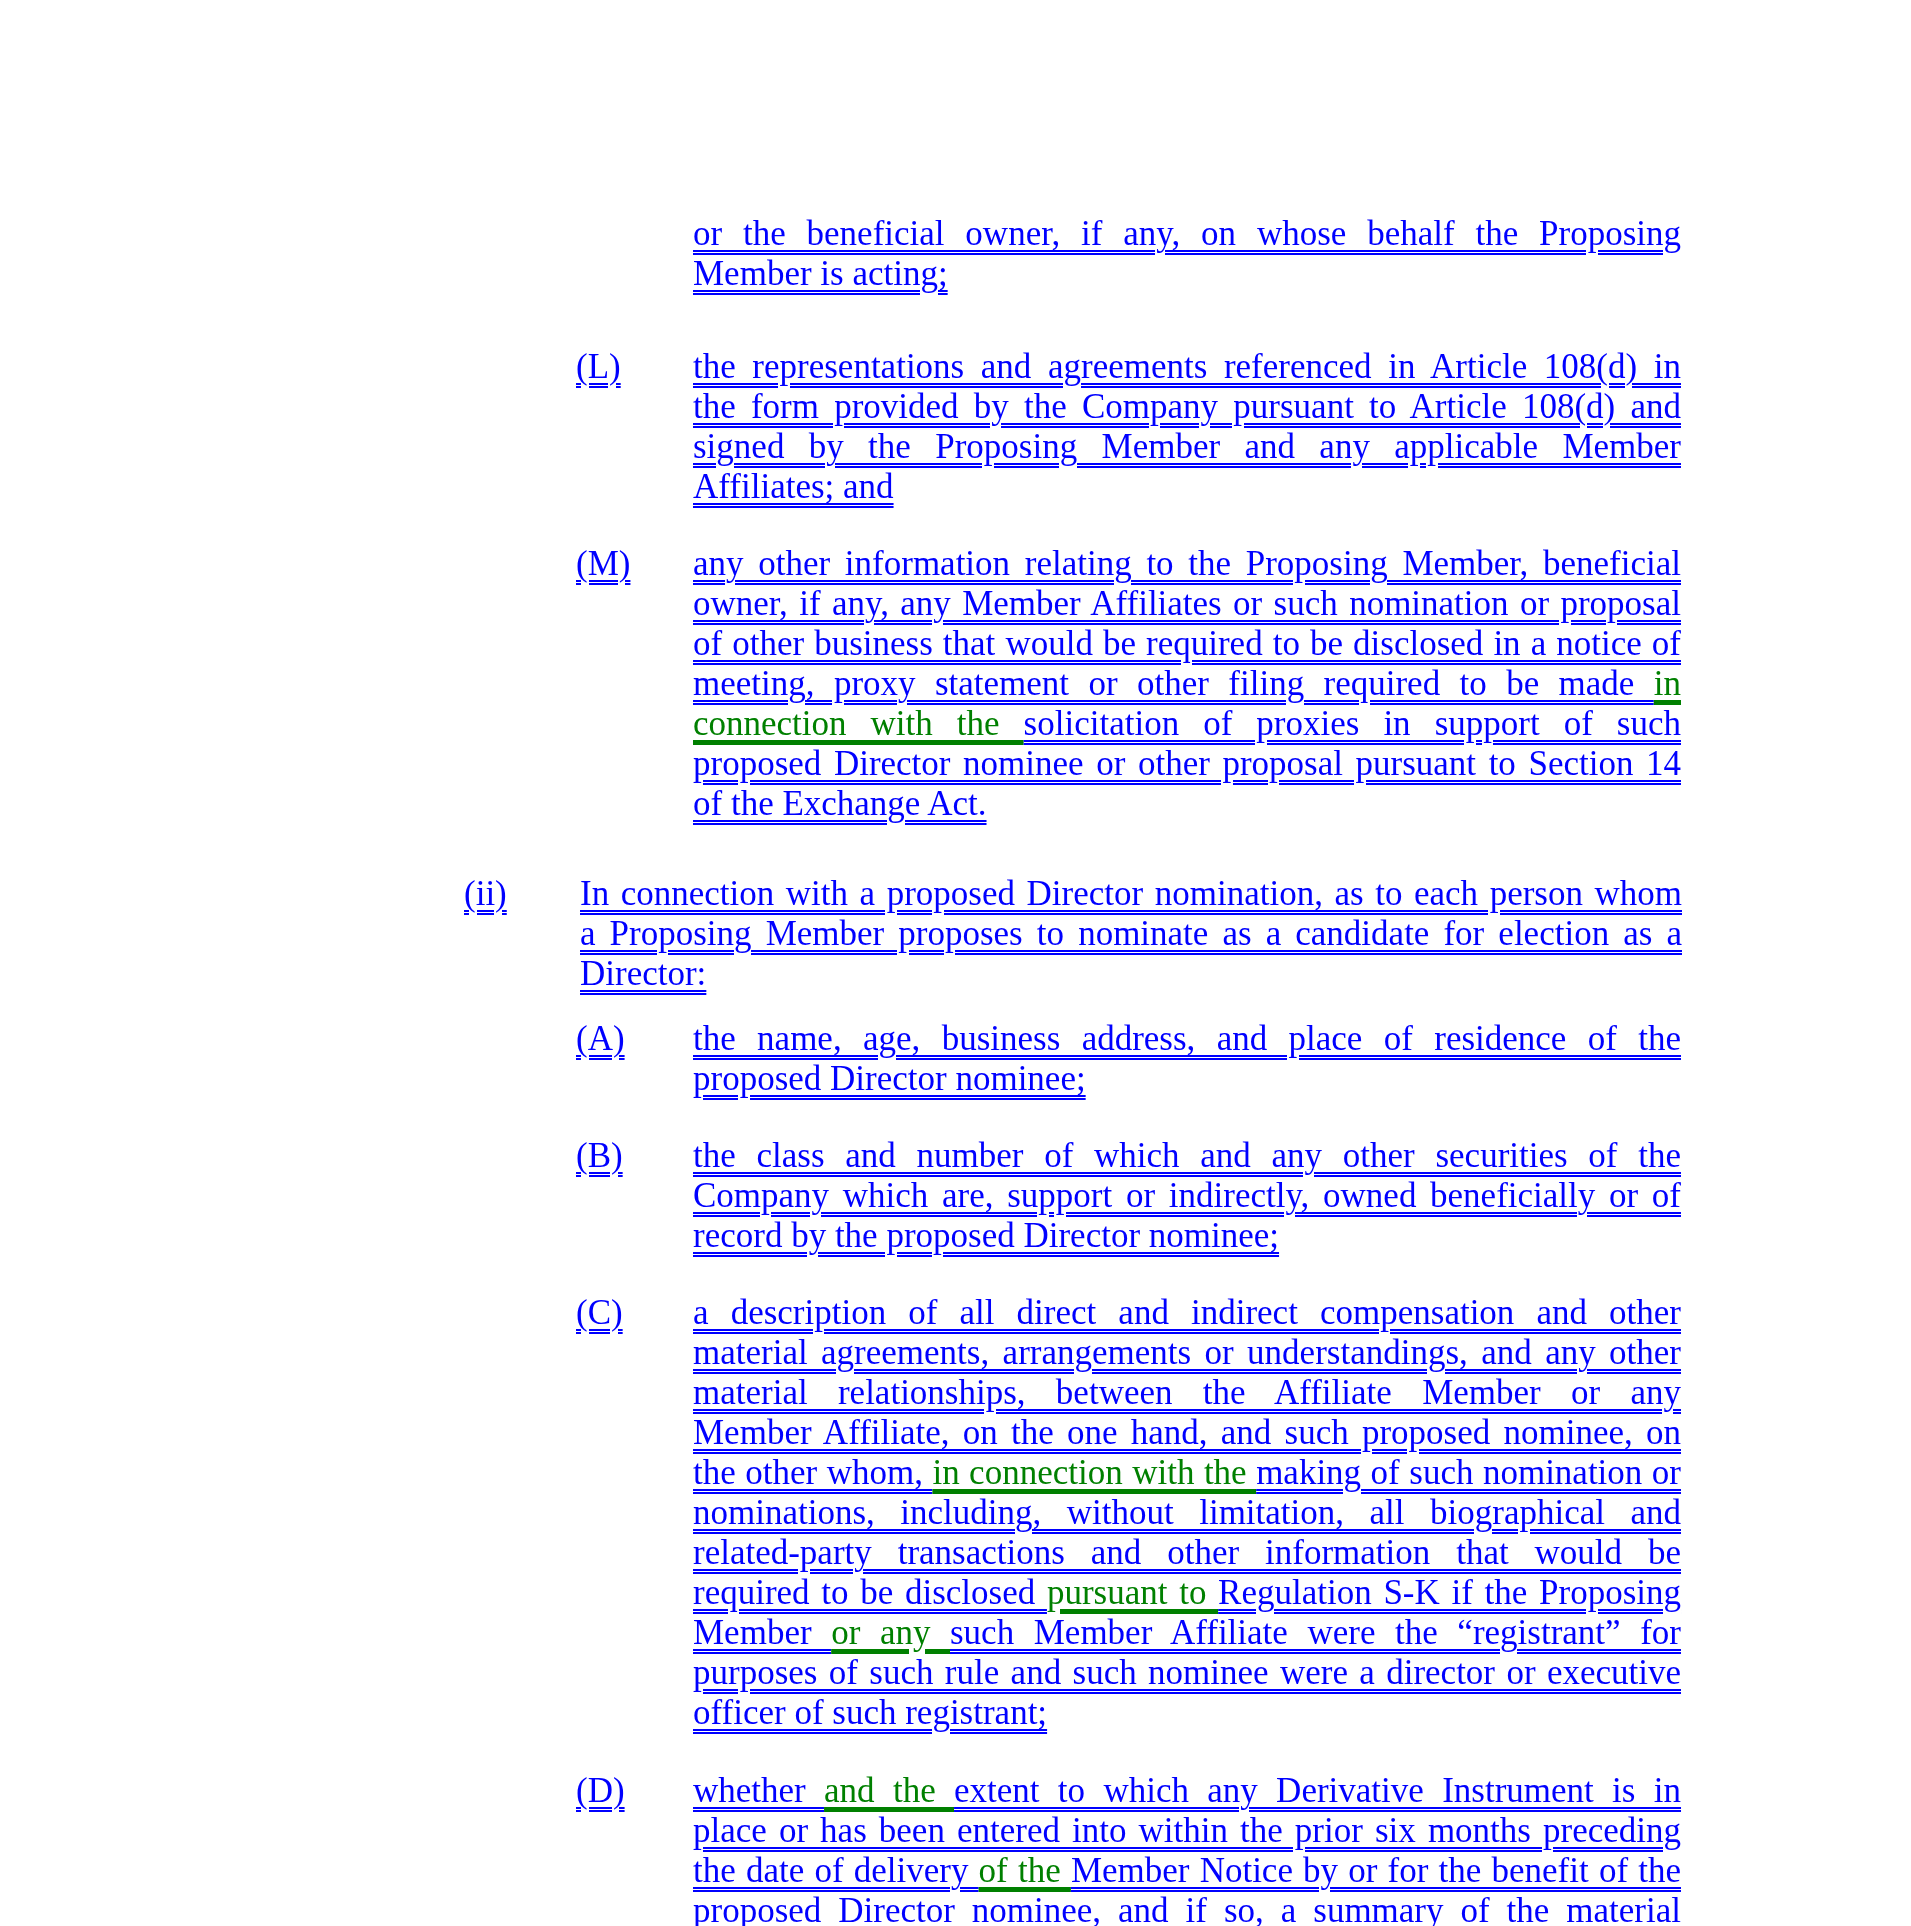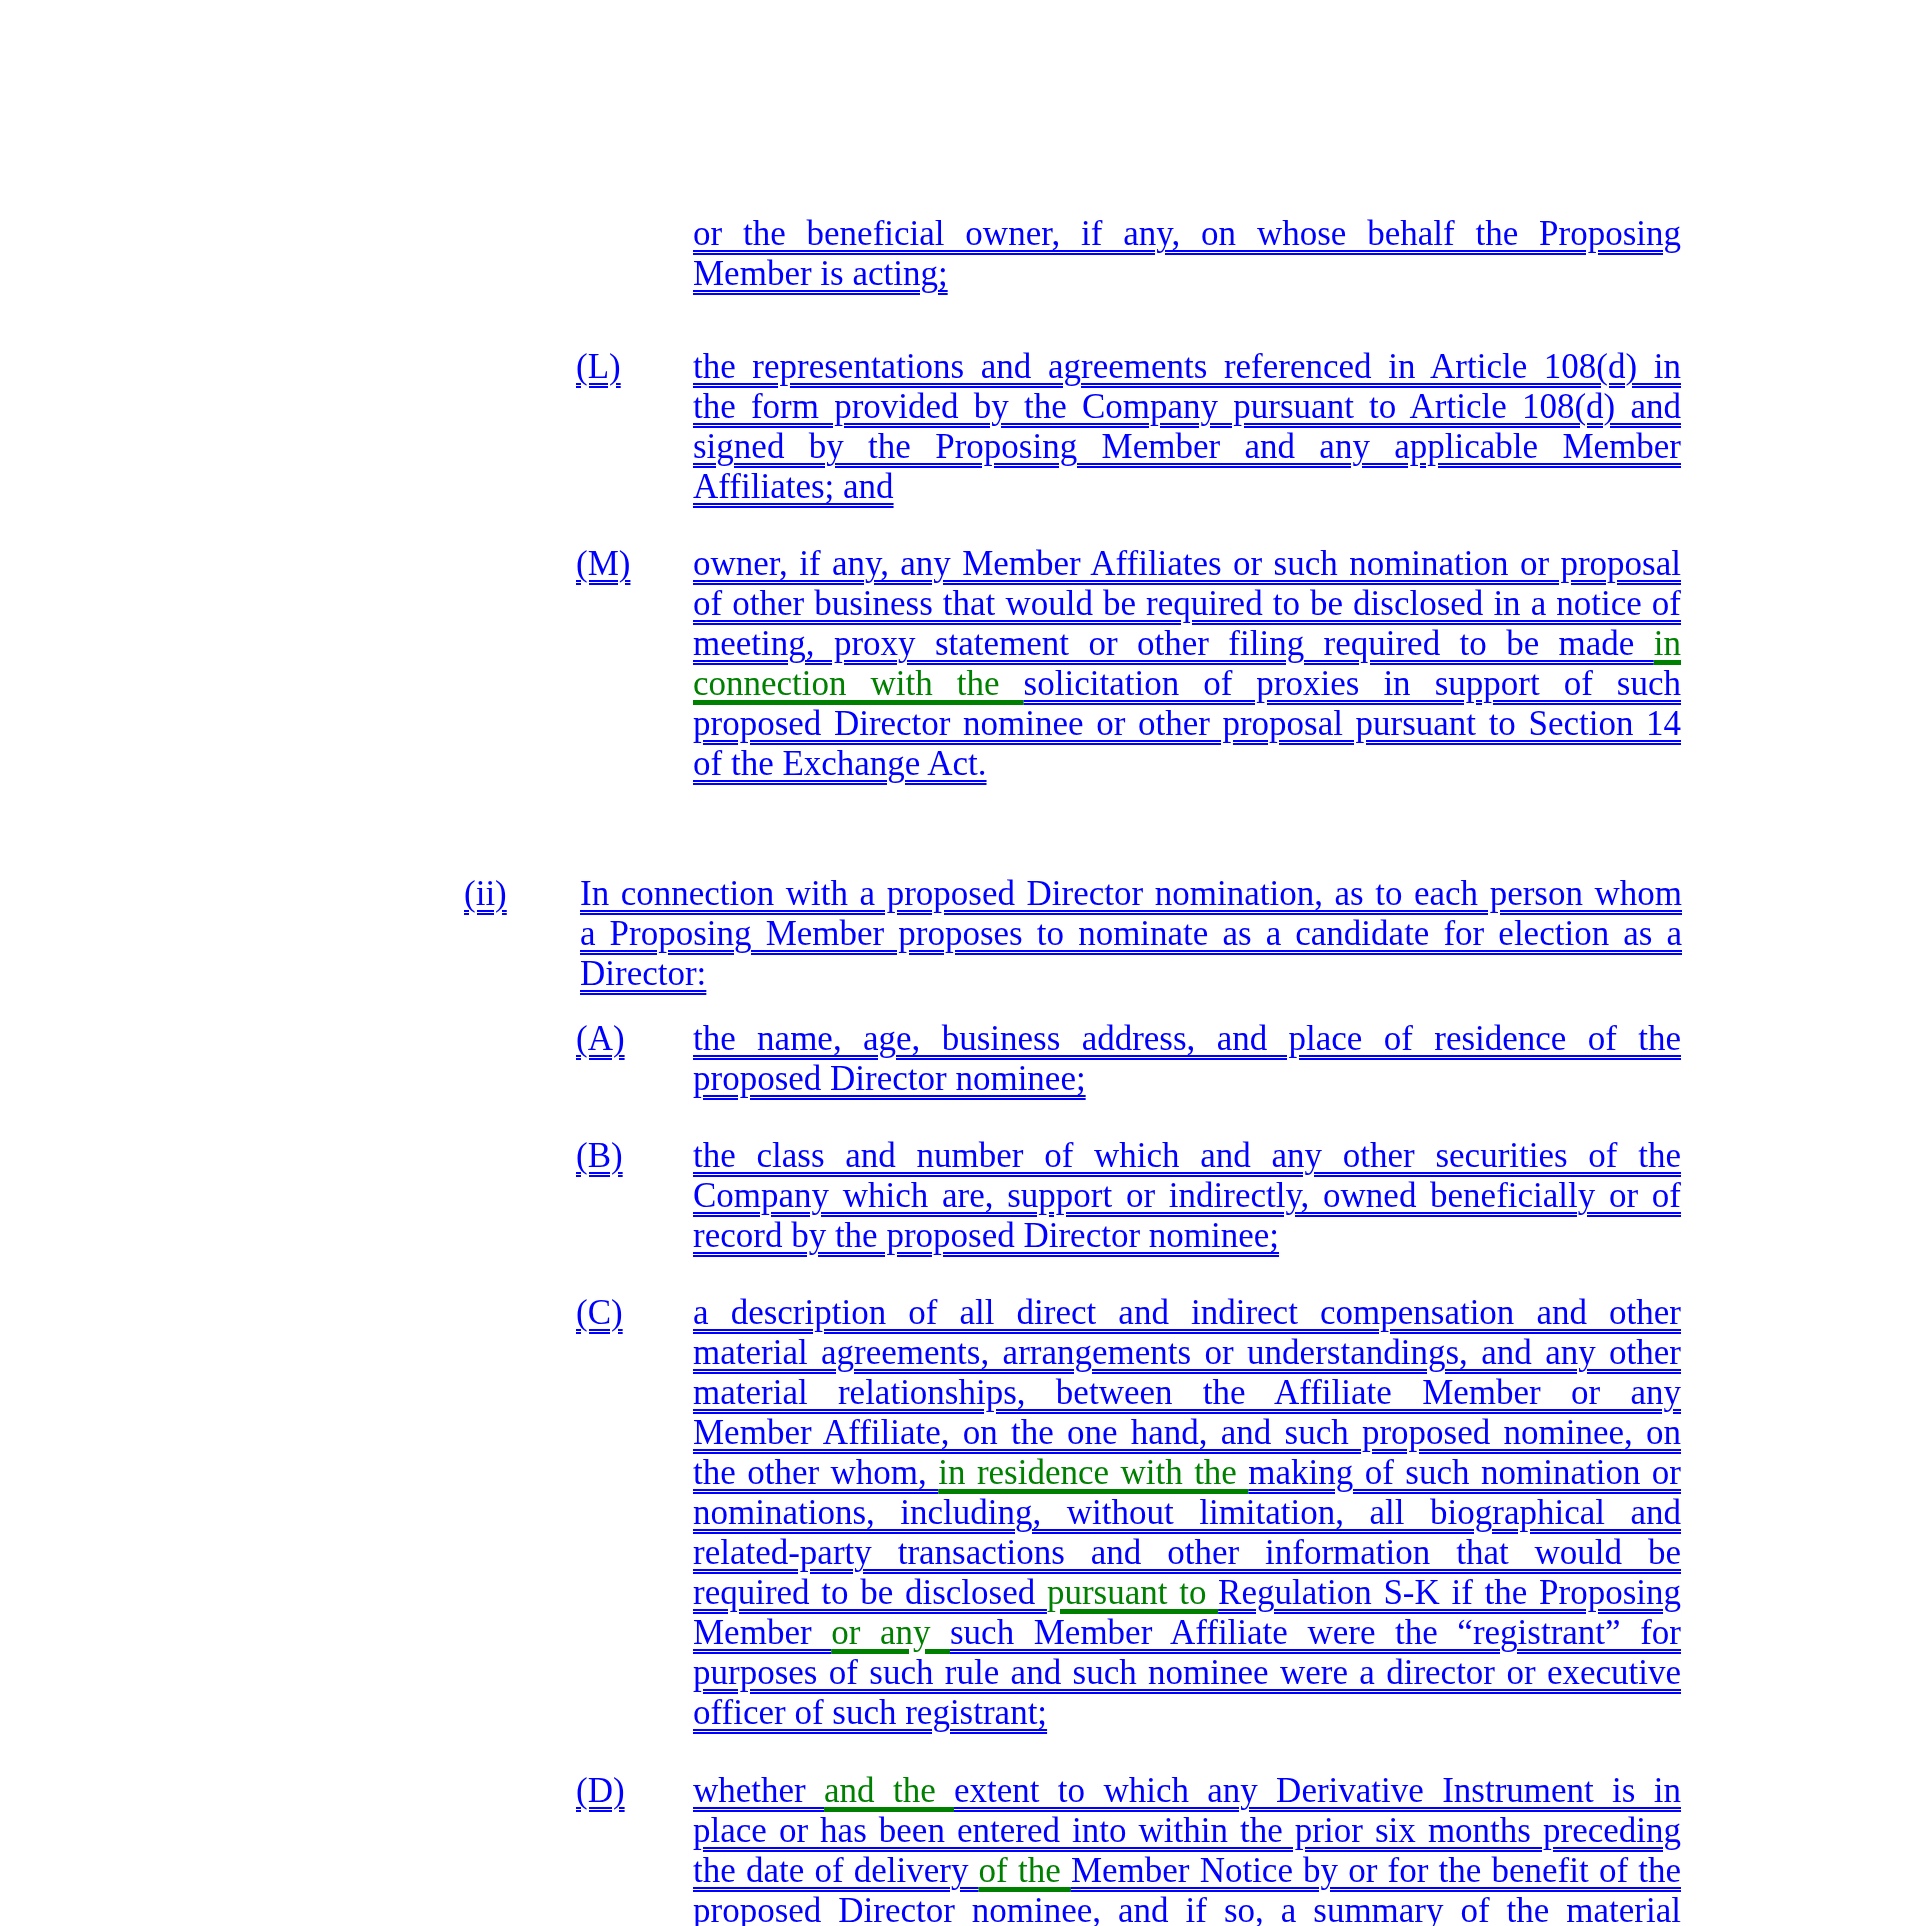--- a/index.html
+++ b/index.html
@@ -59,20 +59,21 @@
       </div>
       <div class="para" style="top: 347px; left: 693px; width: 988px;">
         <div class="label" style="left: -117px;"><span class="s-b">(L)</span></div>
         <div class="ln"><span class="s-b">the representations and agreements referenced in Article 108(d) in</span></div>
         <div class="ln"><span class="s-b">the form provided by the Company pursuant to Article 108(d) and</span></div>
         <div class="ln"><span class="s-b">signed by the Proposing Member and any applicable Member</span></div>
         <div class="ln last"><span class="s-b">Affiliates; and</span></div>
       </div>
       <div class="para" style="top: 544px; left: 693px; width: 988px;">
         <div class="label" style="left: -117px;"><span class="s-b">(M)</span></div>
+        <div class="ln"><span class="s-b">any other information relating to the Proposing Member, beneficial</span></div>
         <div class="ln"><span class="s-b">owner, if any, any Member Affiliates or such nomination or proposal</span></div>
         <div class="ln"><span class="s-b">of other business that would be required to be disclosed in a notice of</span></div>
         <div class="ln"><span class="s-b">meeting, proxy statement or other filing required to be made </span><span class="s-g">in</span></div>
         <div class="ln"><span class="s-g">connection with the </span><span class="s-b">solicitation of proxies in support of such</span></div>
         <div class="ln"><span class="s-b">proposed Director nominee or other proposal pursuant to Section 14</span></div>
         <div class="ln last"><span class="s-b">of the Exchange Act.</span></div>
       </div>
       <div class="para" style="top: 862px; left: 580px; width: 1102px; margin-top: 12px;">
         <div class="label" style="left: -116px;"><span class="s-b">(ii)</span></div>
         <div class="ln"><span class="s-b">In connection with a proposed Director nomination, as to each person whom</span></div>
@@ -89,21 +90,21 @@
         <div class="ln"><span class="s-b">the class and number of which and any other securities of the</span></div>
         <div class="ln"><span class="s-b">Company which are, support or indirectly, owned beneficially or of</span></div>
         <div class="ln last"><span class="s-b">record by the proposed Director nominee;</span></div>
       </div>
       <div class="para" style="top: 1293px; left: 693px; width: 988px;">
         <div class="label" style="left: -117px;"><span class="s-b">(C)</span></div>
         <div class="ln"><span class="s-b">a description of all direct and indirect compensation and other</span></div>
         <div class="ln"><span class="s-b">material agreements, arrangements or understandings, and any other</span></div>
         <div class="ln"><span class="s-b">material relationships, between the Affiliate Member or any</span></div>
         <div class="ln"><span class="s-b">Member Affiliate, on the one hand, and such proposed nominee, on</span></div>
-        <div class="ln"><span class="s-b">the other whom, </span><span class="s-g">in residence with the </span><span class="s-b">making of such nomination or</span></div>
+        <div class="ln"><span class="s-b">the other whom, </span><span class="s-g">in connection with the </span><span class="s-b">making of such nomination or</span></div>
         <div class="ln"><span class="s-b">nominations, including, without limitation, all biographical and</span></div>
         <div class="ln"><span class="s-b">related-party transactions and other information that would be</span></div>
         <div class="ln"><span class="s-b">required to be disclosed </span><span class="s-g">pursuant to </span><span class="s-b">Regulation S-K if the Proposing</span></div>
         <div class="ln"><span class="s-b">Member </span><span class="s-g">or any </span><span class="s-b">such Member Affiliate were the “registrant” for</span></div>
         <div class="ln"><span class="s-b">purposes of such rule and such nominee were a director or executive</span></div>
         <div class="ln last"><span class="s-b">officer of such registrant;</span></div>
       </div>
       <div class="para" style="top: 1771px; left: 693px; width: 988px;">
         <div class="label" style="left: -117px;"><span class="s-b">(D)</span></div>
         <div class="ln"><span class="s-b">whether </span><span class="s-g">and the </span><span class="s-b">extent to which any Derivative Instrument is in</span></div>

